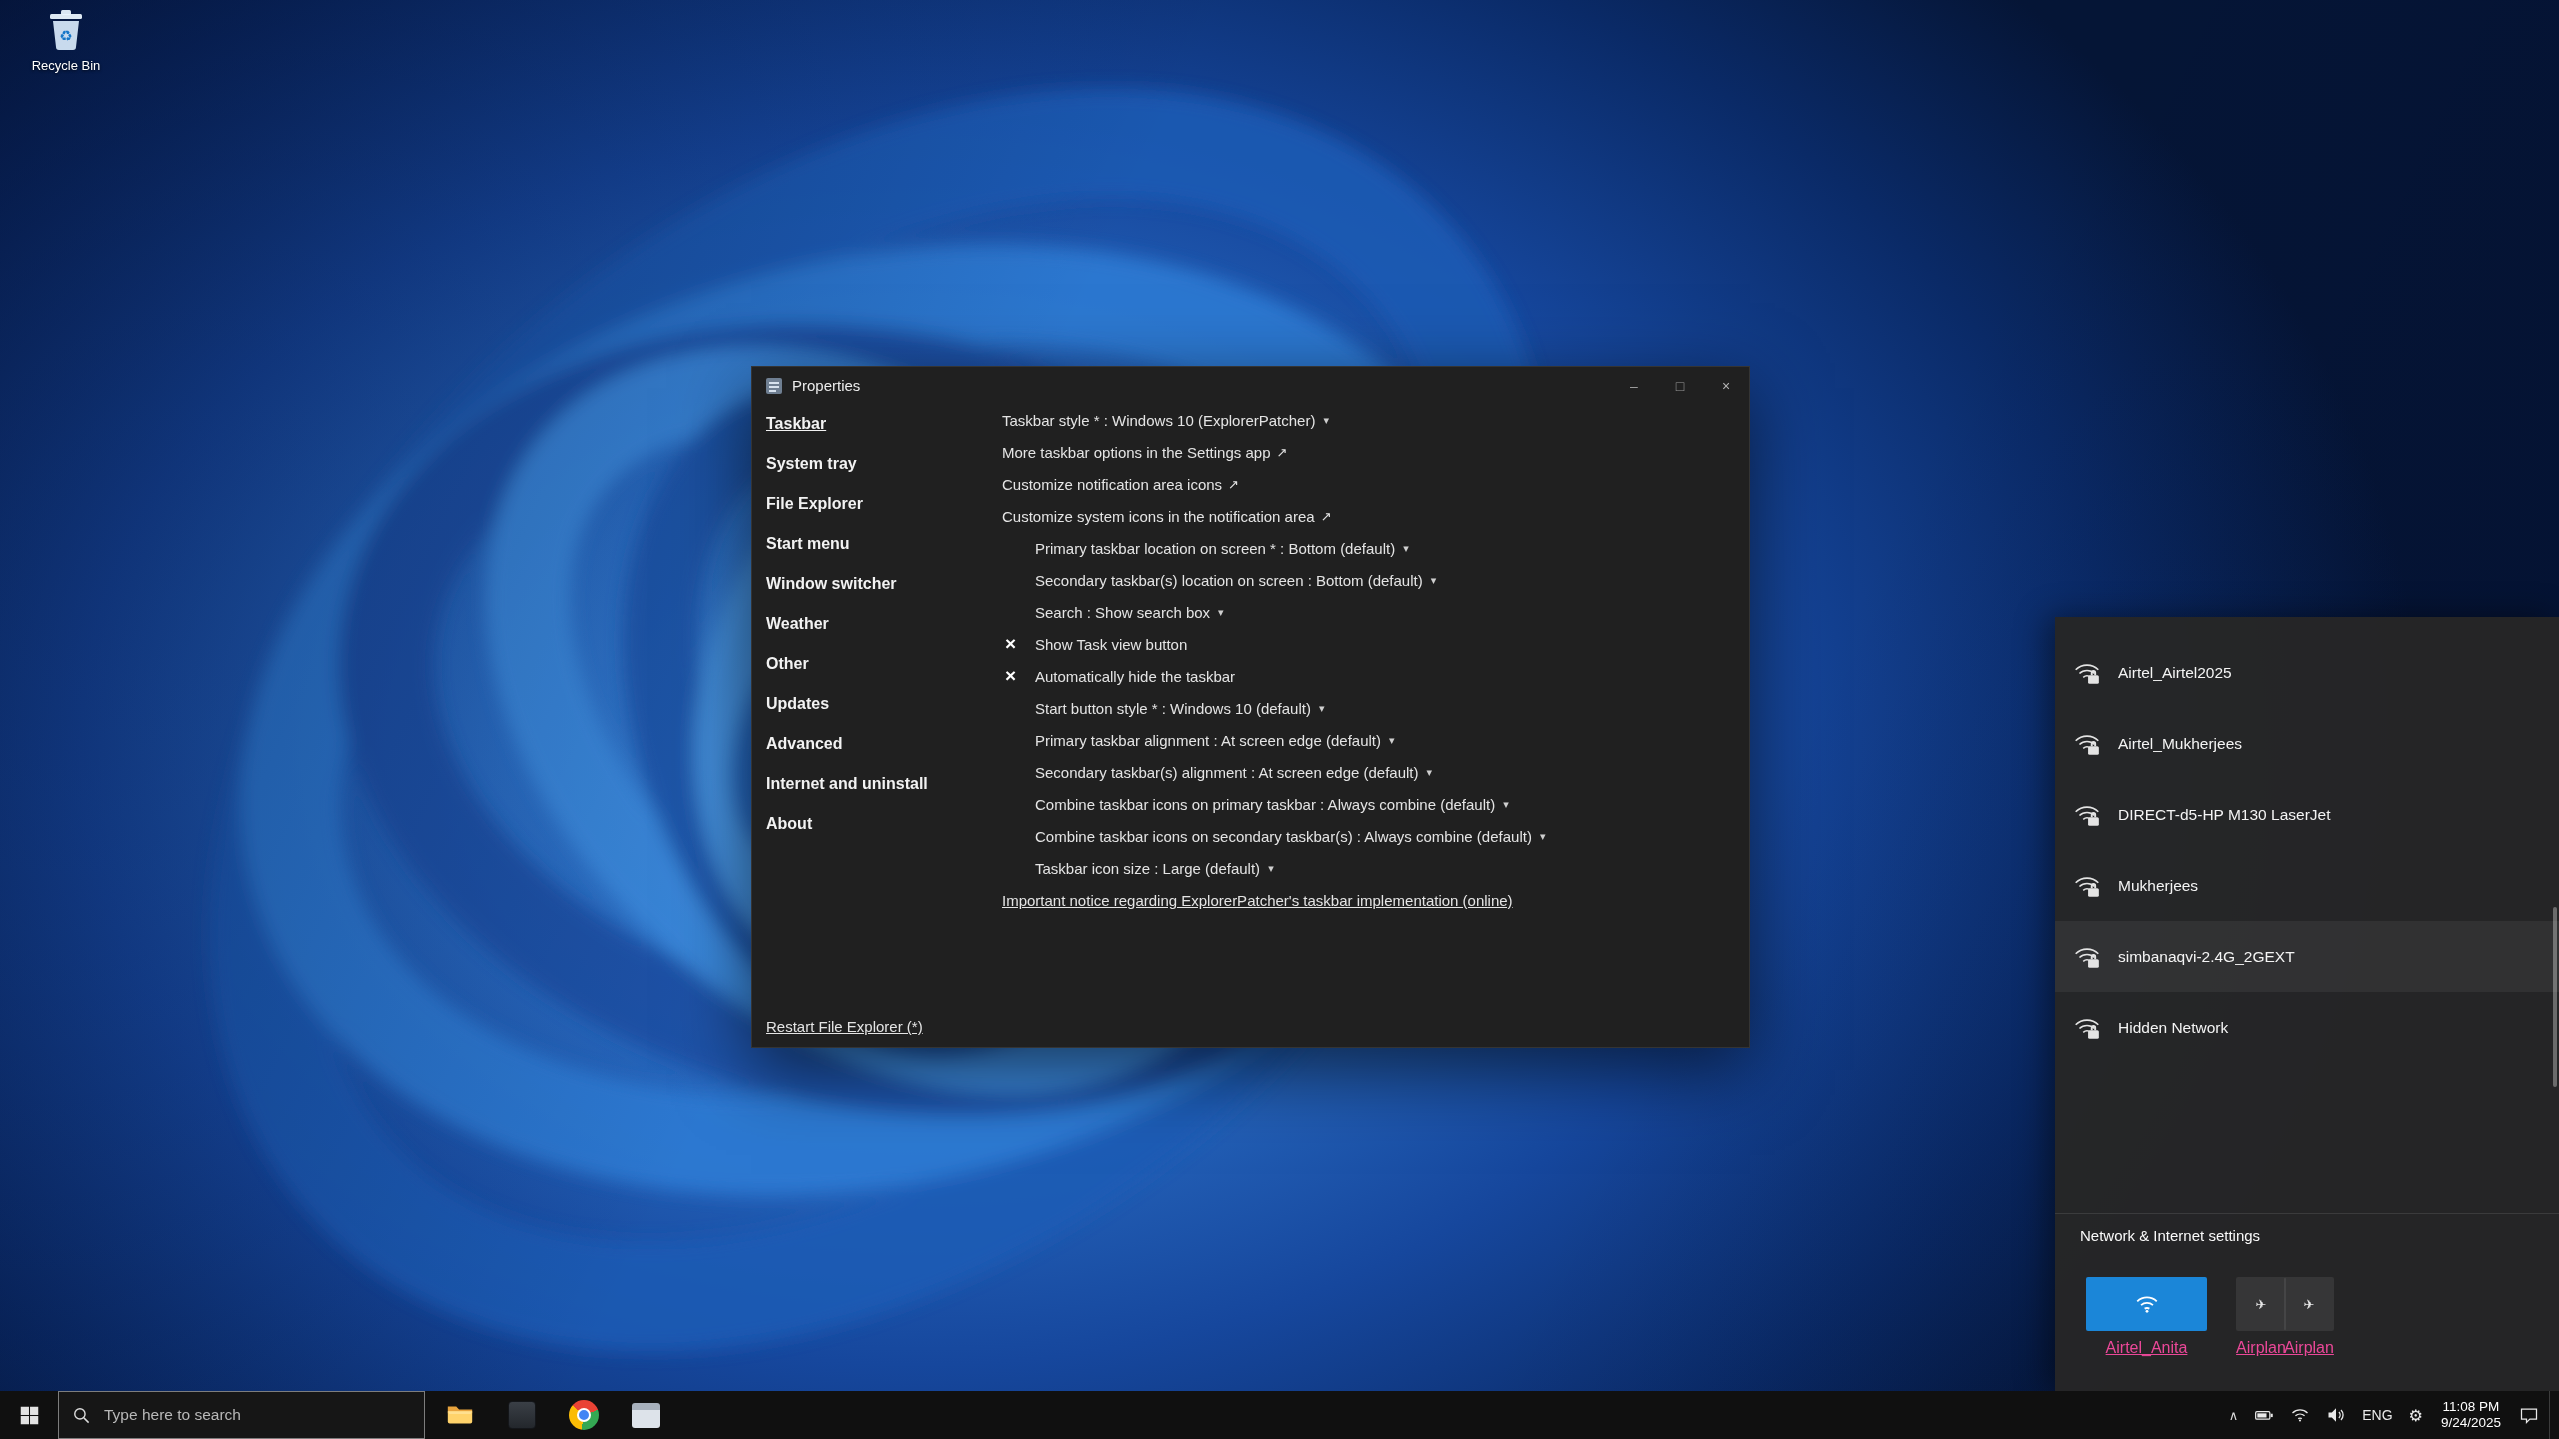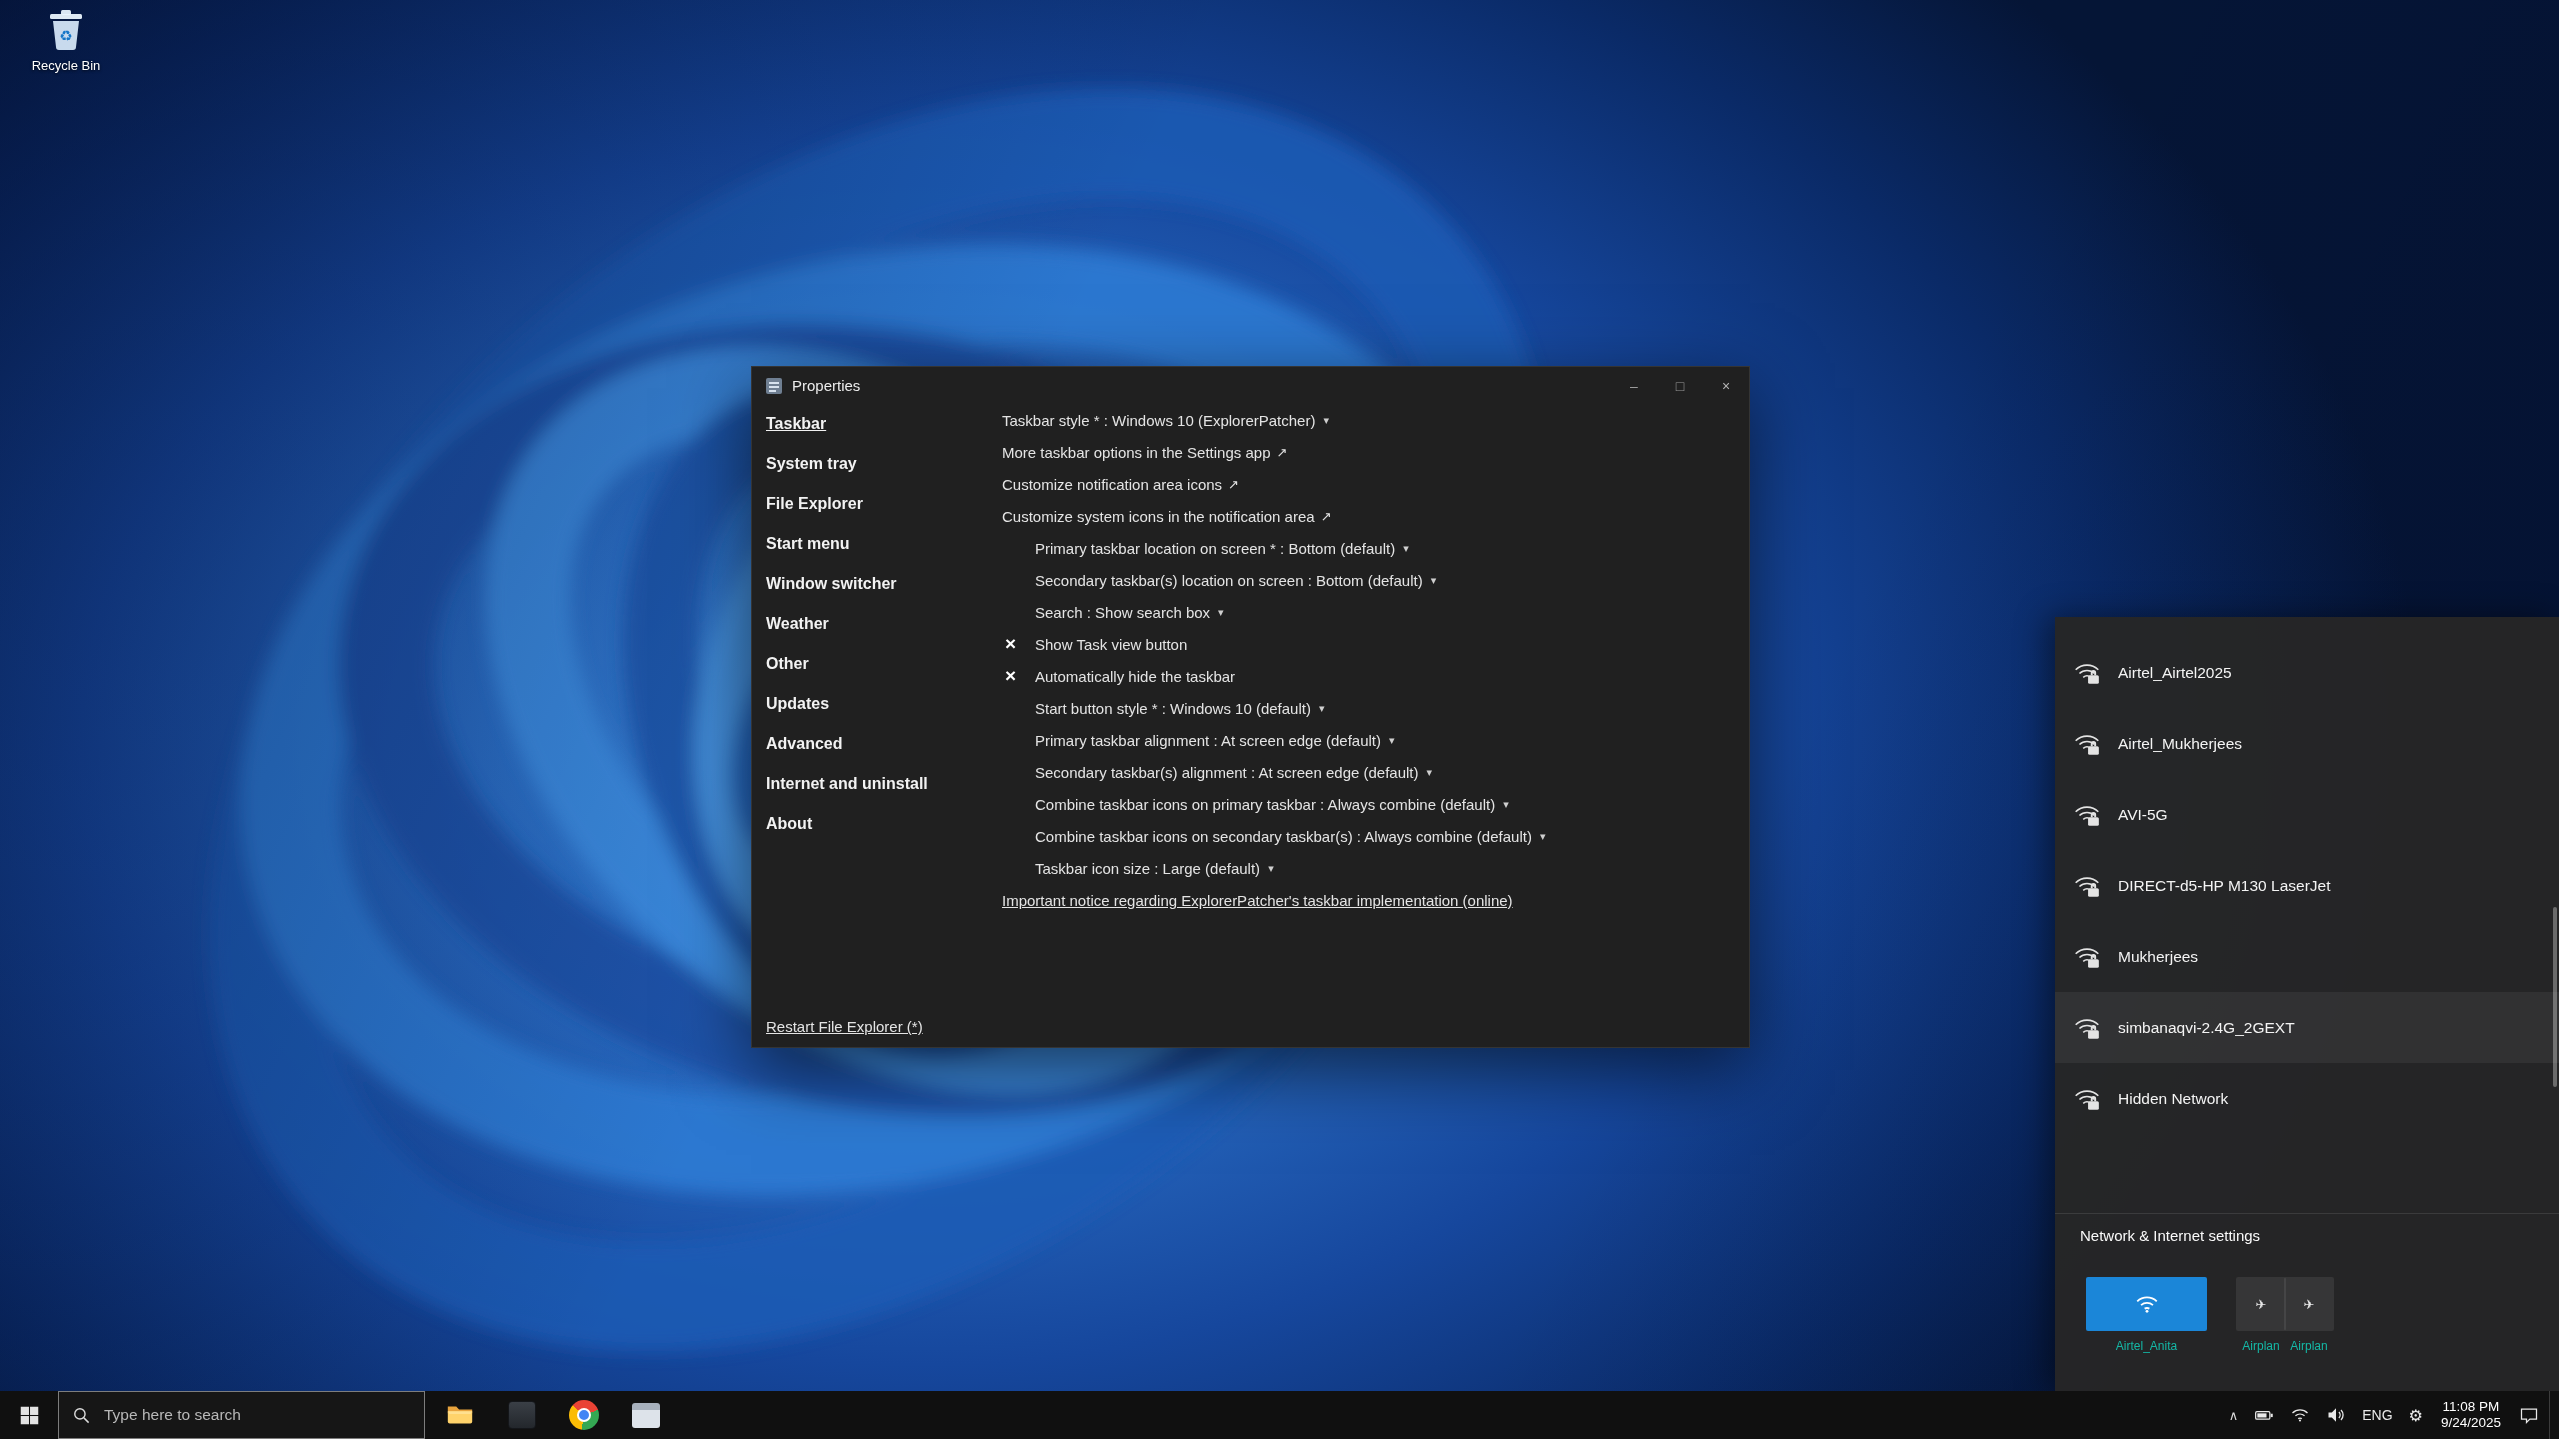--- a/index.html
+++ b/index.html
@@ -55,21 +55,21 @@
   .net-row .net-icon{width:28px;height:28px;margin-right:17px;flex:none;}
   .net-row .net-name{font-size:15.5px;color:#f4f4f4;}
   .fly-scroll{position:absolute;right:2px;top:290px;width:4px;height:180px;background:rgba(255,255,255,.32);border-radius:2px;}
   .fly-divider{position:absolute;left:0;right:0;top:596px;border-top:1px solid rgba(255,255,255,.10);}
   .net-settings{position:absolute;left:25px;top:610px;font-size:15px;color:#fafafa;cursor:pointer;}
   .tile-g{position:absolute;top:660px;text-align:center;}
   .tile-g1{left:31px;width:121px;}
   .tile-g2{left:181px;width:50px;}
   .tile-g3{left:229px;width:50px;}
   .tile{height:54px;border-radius:2px;display:flex;align-items:center;justify-content:center;background:rgba(255,255,255,.08);}
-  .tile-label{margin-top:8px;font-size:12px;color:#14b8a6;white-space:nowrap;overflow:hidden;}
+  .tile-label{margin-top:8px;font-size:16px;color:#ec4899;white-space:nowrap;overflow:hidden;text-decoration:underline;}
   .tile .airp{font-size:13px;color:#e8e8e8;}
 
   
   .taskbar{position:absolute;left:0;bottom:0;width:2559px;height:48px;background:#101010;display:flex;align-items:center;}
   .start-btn{width:58px;height:48px;display:flex;align-items:center;justify-content:center;flex:none;}
   .search-box{width:367px;height:48px;box-sizing:border-box;border:1px solid #7d7d7d;background:#161616;
     display:flex;align-items:center;padding-left:13px;gap:11px;flex:none;}
   .search-box input{flex:1;background:transparent;border:none;outline:none;color:#cfcfcf;font-size:15.5px;
     font-family:"Liberation Sans","DejaVu Sans",sans-serif;}
   .search-box input::placeholder{color:#b8b8b8;}
@@ -321,32 +321,20 @@
             <path d="M6 13.5a10 10 0 0 1 14 0"></path>
             <path d="M9.5 17a5.5 5.5 0 0 1 7 0"></path>
             <g fill="#e4e4e4" stroke="none">
               <rect x="14" y="15" width="10" height="8" rx="1.5"></rect>
               <path d="M16.5 15v-2.2a2.5 2.5 0 0 1 5 0V15h-1.8v-2.2a.7.7 0 0 0-1.4 0V15z"></path>
             </g>
           </svg>
           <span class="net-name">Airtel_Mukherjees</span>
         </div>
 
-        <div class="net-row">
-          <svg class="net-icon" viewBox="0 0 26 26" fill="none" stroke="#e4e4e4" stroke-width="1.5">
-            <path d="M2.5 10a15 15 0 0 1 21 0"></path>
-            <path d="M6 13.5a10 10 0 0 1 14 0"></path>
-            <path d="M9.5 17a5.5 5.5 0 0 1 7 0"></path>
-            <g fill="#e4e4e4" stroke="none">
-              <rect x="14" y="15" width="10" height="8" rx="1.5"></rect>
-              <path d="M16.5 15v-2.2a2.5 2.5 0 0 1 5 0V15h-1.8v-2.2a.7.7 0 0 0-1.4 0V15z"></path>
-            </g>
-          </svg>
-          <span class="net-name">AVI-5G</span>
-        </div>
 
         <div class="net-row">
           <svg class="net-icon" viewBox="0 0 26 26" fill="none" stroke="#e4e4e4" stroke-width="1.5">
             <path d="M2.5 10a15 15 0 0 1 21 0"></path>
             <path d="M6 13.5a10 10 0 0 1 14 0"></path>
             <path d="M9.5 17a5.5 5.5 0 0 1 7 0"></path>
             <g fill="#e4e4e4" stroke="none">
               <rect x="14" y="15" width="10" height="8" rx="1.5"></rect>
               <path d="M16.5 15v-2.2a2.5 2.5 0 0 1 5 0V15h-1.8v-2.2a.7.7 0 0 0-1.4 0V15z"></path>
             </g>

